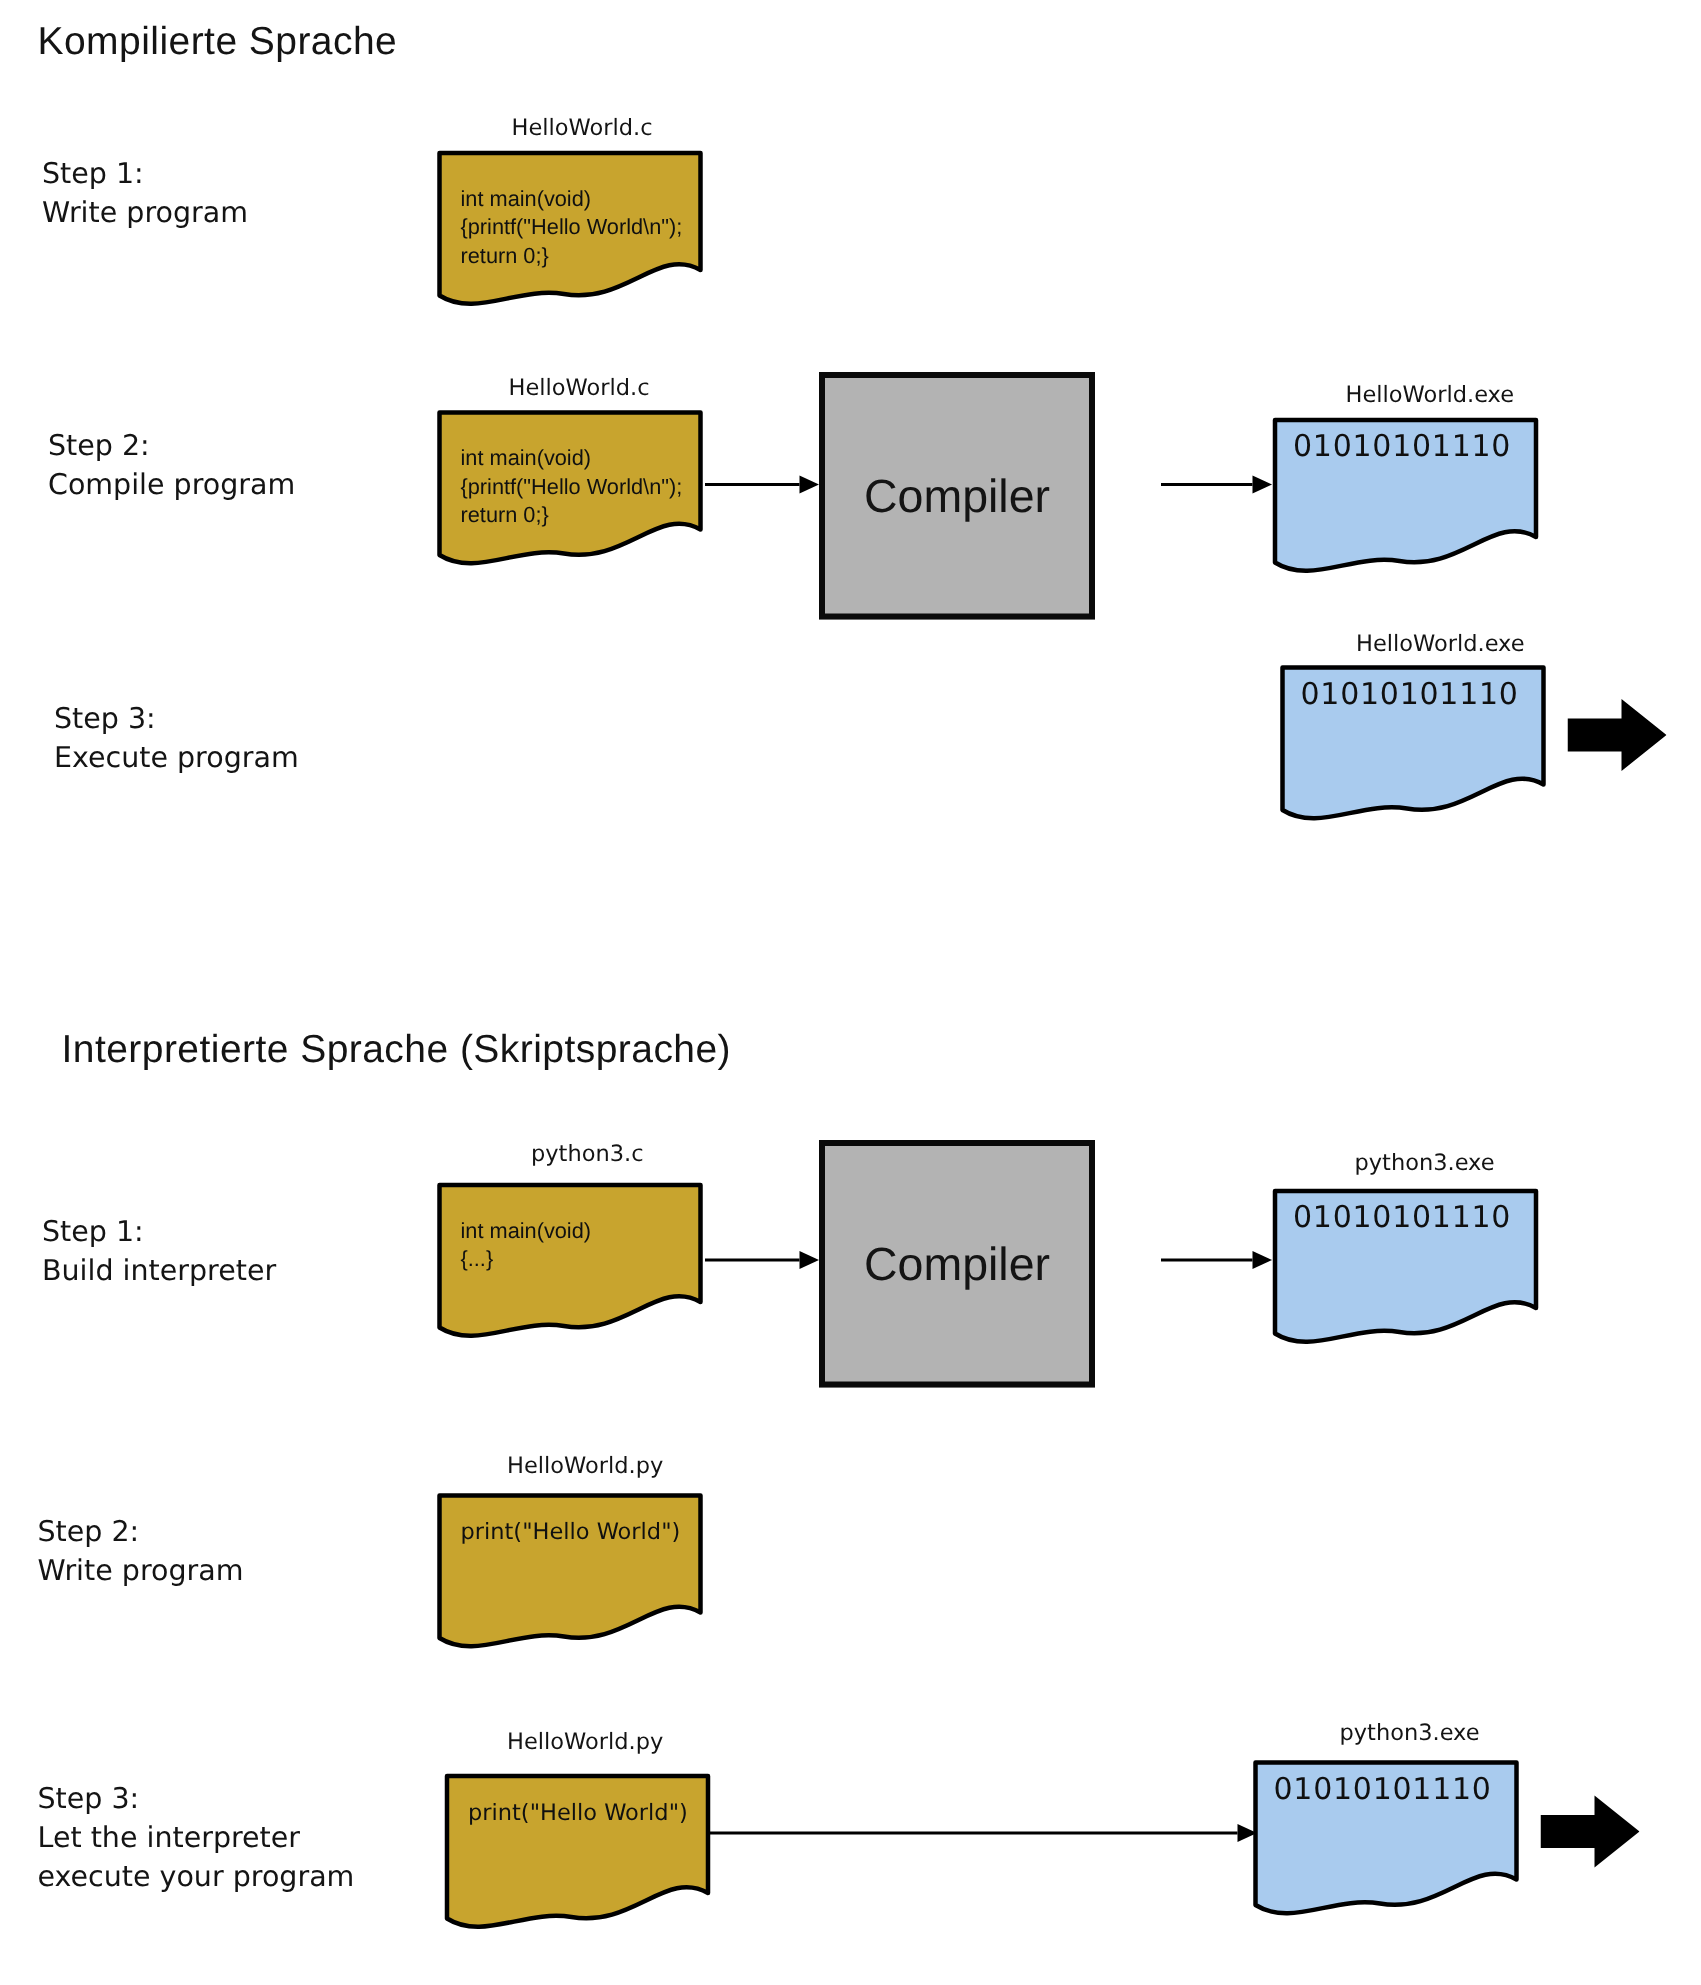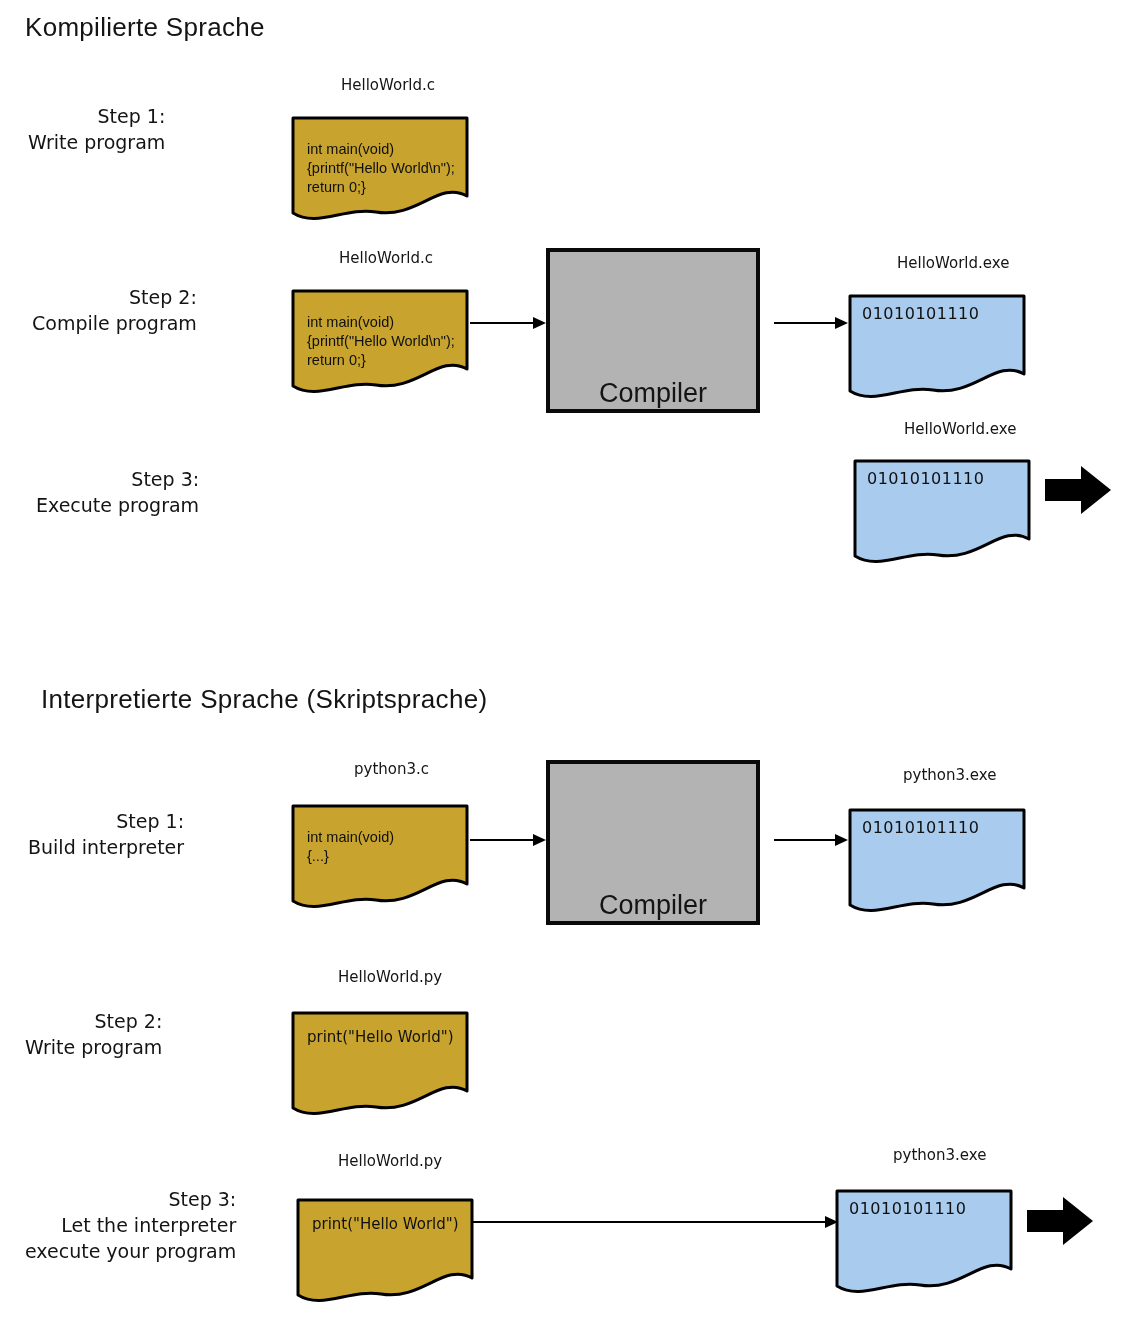--- a/index.html
+++ b/index.html
@@ -19,29 +19,28 @@
     letter-spacing:0.3px;
     color:#141414;
     white-space:nowrap;
     text-align:center;
   }
   .step-label{
     font-size:19px;
     line-height:26px;
     white-space:pre-line;
     color:#141414;
-    text-align:right;
   }
   .doc-name{
     font-size:15px;
     color:#141414;
     white-space:nowrap;
     margin-left:48px;
   }
-  .doc{width:178px;height:112px;margin-top:16px;}
+  .doc{width:178px;height:112px;}
   .doc svg{display:block;}
   .doc-code{
     position:absolute;
     left:16px;
     top:24px;
     font-family:"Liberation Sans",sans-serif;
     font-size:14.5px;
     line-height:19px;
     white-space:pre-line;
     color:#101010;
@@ -49,34 +48,34 @@
   .doc-code.py{
     left:16px;
     top:17px;
     font-family:"DejaVu Sans",sans-serif;
     font-size:15px;
   }
   .doc-code.bin{
     left:14px;
     top:10px;
     font-family:"DejaVu Sans",sans-serif;
-    font-size:16px;
+    font-size:20px;
     letter-spacing:0.5px;
   }
   .compiler{
-    width:214px;
+    width:184px;
     height:165px;
     box-sizing:border-box;
     background:#b3b3b3;
     border:4px solid #0a0a0a;
     display:flex;
-    align-items:flex-end;
+    align-items:center;
     justify-content:center;
     font-family:"Liberation Sans",sans-serif;
-    font-size:27px;
+    font-size:31px;
     color:#141414;
   }
   .arrow svg,.big-arrow svg{display:block;}
 </style>
 </head>
 <body>
 
 <div class="canvas">
 
   <div class="abs section-title" style="left:25px;top:12px;">Kompilierte Sprache</div>

